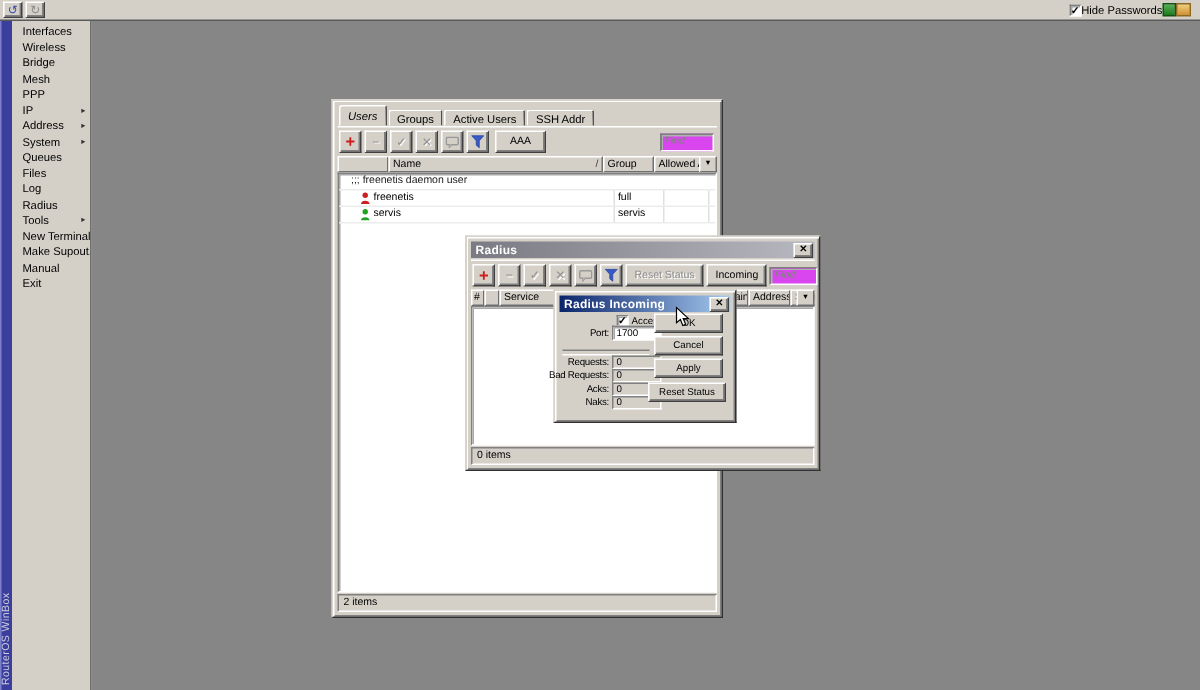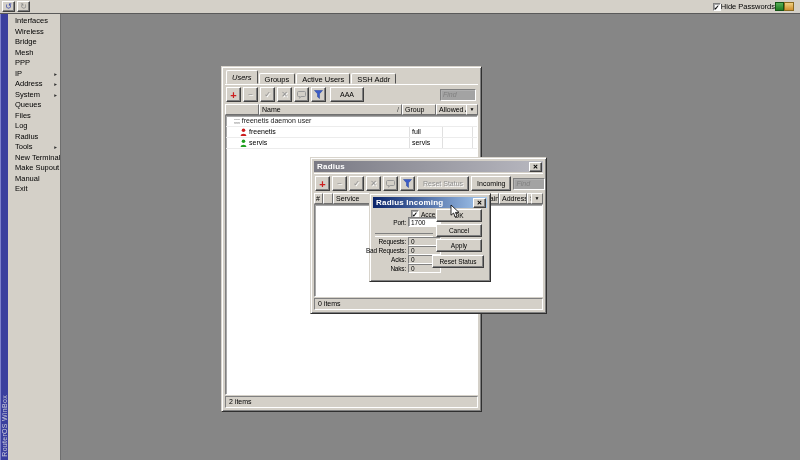--- a/index.html
+++ b/index.html
@@ -45,21 +45,21 @@
   .tab.active{height:14px;line-height:13px;position:relative;z-index:1;font-style:italic;}
   .toolbar{flex:0 0 17px;display:flex;align-items:center;gap:2px;padding:1px 2px 1px 1px;border-top:1px solid #fff;}
   .tbtn{width:15px;height:15px;flex:0 0 15px;display:flex;align-items:center;justify-content:center;background:#d4d0c8;
         border:1px solid;border-color:#fff #404040 #404040 #fff;box-shadow:inset -1px -1px 0 #808080;
         font-size:8px;box-sizing:border-box;padding:0;}
   .tbtn.add{color:#cc1f1f;font-weight:bold;font-size:11px;line-height:10px;}
   .tbtn.disabled{color:#8f8f8f;text-shadow:1px 1px 0 #fff;}
   .wbtn{height:15px;padding:0 5px;font-size:7px;line-height:13px;background:#d4d0c8;border:1px solid;
         border-color:#fff #404040 #404040 #fff;box-shadow:inset -1px -1px 0 #808080;box-sizing:border-box;white-space:nowrap;}
   .wbtn.disabled{color:#8f8f8f;text-shadow:1px 1px 0 #fff;}
-  .findbox{margin-left:auto;width:36px;height:12px;box-sizing:border-box;background:#a3a3a3;border:1px solid;
+  .findbox{margin-left:auto;width:36px;height:12px;box-sizing:border-box;background:#d946ef;border:1px solid;
            border-color:#808080 #fff #fff #808080;box-shadow:inset 1px 1px 0 #b0b0b0;
            font-size:7px;padding:0 2px;font-family:"Liberation Sans",sans-serif;}
   .findbox::placeholder{font-style:italic;color:#808080;}
   .theader{flex:0 0 11px;display:flex;position:relative;}
   .hcell{box-sizing:border-box;height:11px;line-height:10px;font-size:7px;padding:0 2px;background:#d4d0c8;
          border-top:1px solid #fff;border-left:1px solid #fff;border-right:1px solid #707070;border-bottom:1px solid #707070;
          overflow:hidden;white-space:nowrap;}
   .hcell.dd{position:absolute;right:0;top:0;width:12px;text-align:center;font-size:5px;line-height:9px;padding:0;}
   .tlist{flex:1 1 auto;background:#fff;border:1px solid;border-color:#808080 #fff #fff #808080;
          box-shadow:inset 1px 1px 0 #a8a8a8;overflow:hidden;position:relative;}

